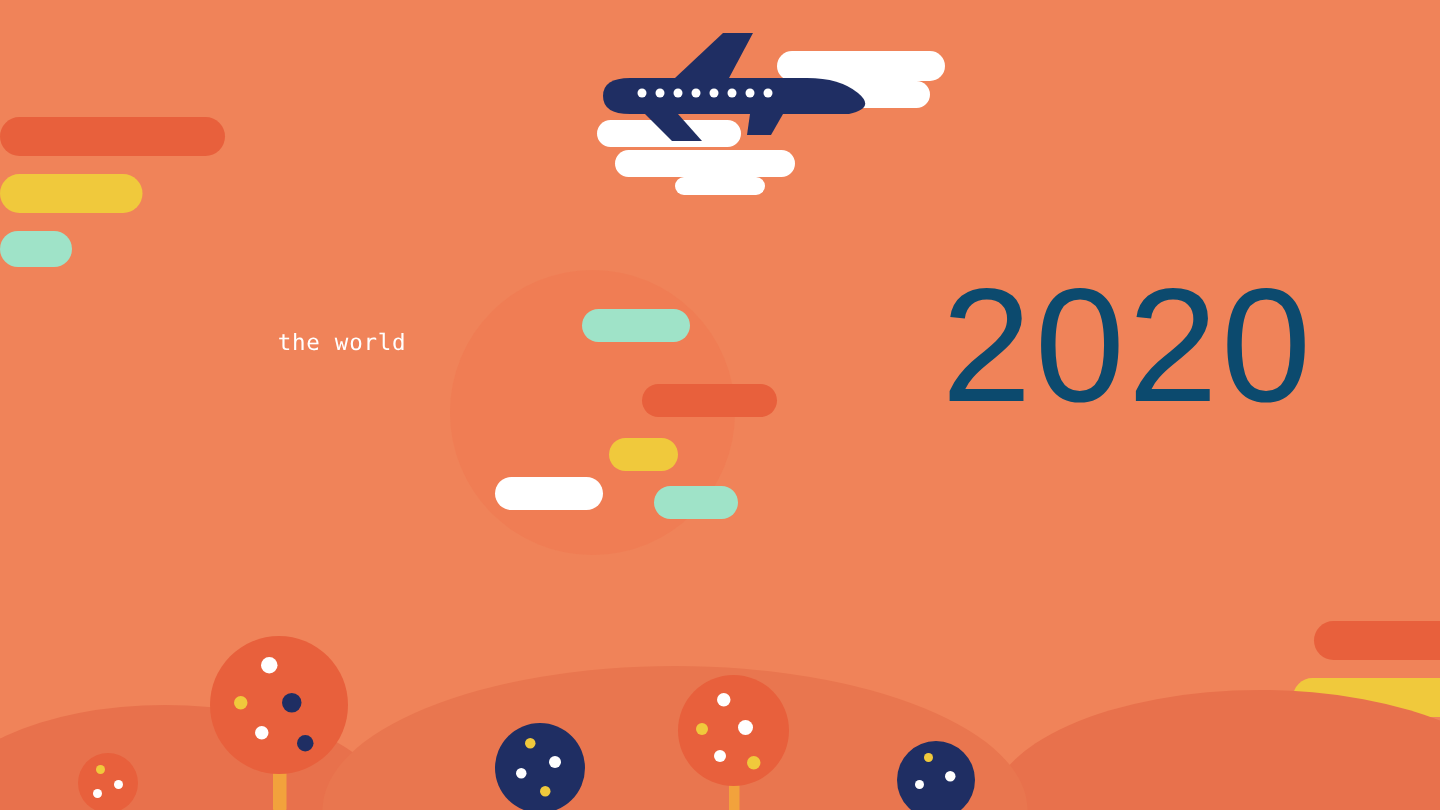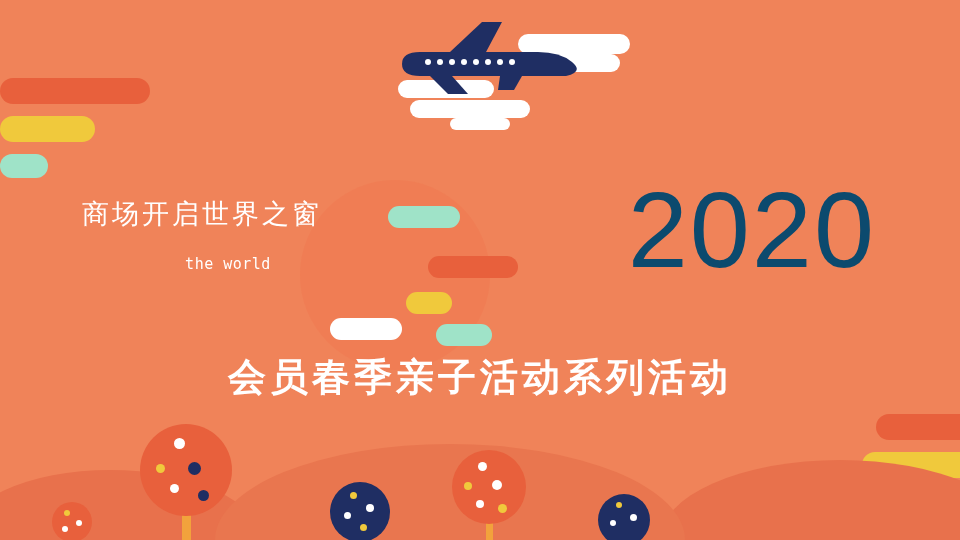--- a/index.html
+++ b/index.html
@@ -191,29 +191,27 @@
     </svg>
   </div>
 
   <div class="blob" style="left:388px;top:206px;width:72px;height:22px;background:#9FE3C8;"></div>
   <div class="blob" style="left:428px;top:256px;width:90px;height:22px;background:#E8603C;"></div>
   <div class="blob" style="left:406px;top:292px;width:46px;height:22px;background:#F0C93C;"></div>
   <div class="blob" style="left:330px;top:318px;width:72px;height:22px;background:#FFFFFF;"></div>
   <div class="blob" style="left:436px;top:324px;width:56px;height:22px;background:#9FE3C8;"></div>
 
   <div class="left-text">
-    <div class="cn-sub">商场开启世界之窗</div>
     <div class="en-sub">
       <div>the world</div>
     </div>
   </div>
 
   <div class="year">2020</div>
 
-  <div class="main-title">会员春季亲子活动系列活动</div>
 
   <div class="blob" style="left:876px;top:414px;width:100px;height:26px;background:#E8603C;"></div>
   <div class="blob" style="left:862px;top:452px;width:114px;height:26px;background:#F0C93C;"></div>
   <div class="blob" style="left:836px;top:490px;width:140px;height:26px;background:#9FE3C8;"></div>
 
   <div class="hill hill-left"></div>
   <div class="hill hill-right"></div>
   <div class="hill hill-mid"></div>
 
   <div class="tree" style="left:140px;top:424px;width:92px;height:116px;">

